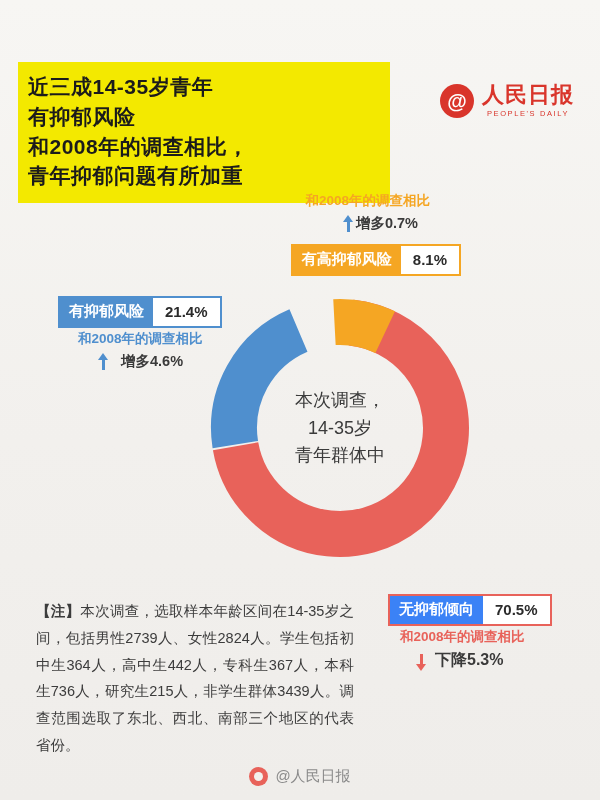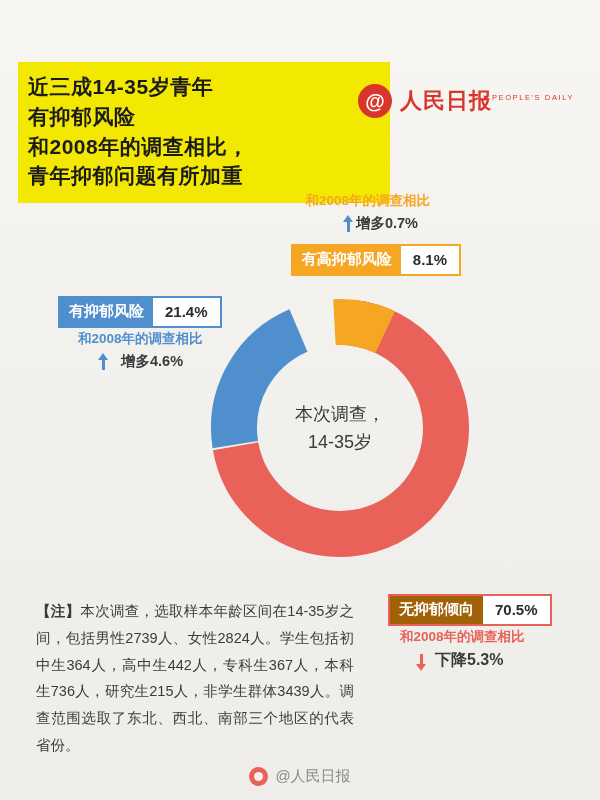--- a/index.html
+++ b/index.html
@@ -55,21 +55,23 @@
     color: #fff;
     font-size: 20px;
     font-weight: bold;
     display: flex;
     align-items: center;
     justify-content: center;
     line-height: 1;
   }
   .brand-text {
     display: flex;
+    flex-direction: column;
     line-height: 1;
+    align-items: center;
   }
   .brand-cn {
     font-size: 22px;
     font-weight: bold;
     color: #d9352b;
     letter-spacing: 1px;
   }
   .brand-en {
     font-size: 7.5px;
     color: #d9352b;
@@ -159,21 +161,21 @@
     align-items: center;
     gap: 12px;
   }
 
   
   #no-dep-label {
     left: 388px;
     top: 594px;
     border: 2px solid #e8625a;
   }
-  #no-dep-label .name { background: #a16207; }
+  #no-dep-label .name { background: #3b82f6; }
   #no-dep-cmp {
     left: 400px;
     top: 628px;
     color: #e8625a;
   }
   #no-dep-delta {
     left: 416px;
     top: 650px;
     color: #3a3a3a;
     font-size: 16px;
@@ -342,20 +344,21 @@
 
       <circle r="106" cx="144" cy="144" fill="none" stroke="#e8625a" stroke-width="46" stroke-dasharray="469.6 196.3" transform="rotate(-84 144 144)"></circle>
 
       <circle r="106" cx="144" cy="144" fill="none" stroke="#4f8fce" stroke-width="46" stroke-dasharray="140.3 525.6" transform="rotate(171 144 144)"></circle>
 
       <circle r="106" cx="144" cy="144" fill="none" stroke="#f5a623" stroke-width="46" stroke-dasharray="52.2 613.7" transform="rotate(-93 144 144)"></circle>
     </svg>
     <div class="donut-center">
       <span>本次调查，</span>
       <span>14-35岁</span>
+      <span>青年群体中</span>
     </div>
   </div>
 
   <div class="callout-label" id="no-dep-label">
     <div class="name">无抑郁倾向</div>
     <div class="val">70.5%</div>
   </div>
   <div class="cmp-line" id="no-dep-cmp">和2008年的调查相比</div>
   <div id="no-dep-delta">
     <span class="arrow down"></span>

